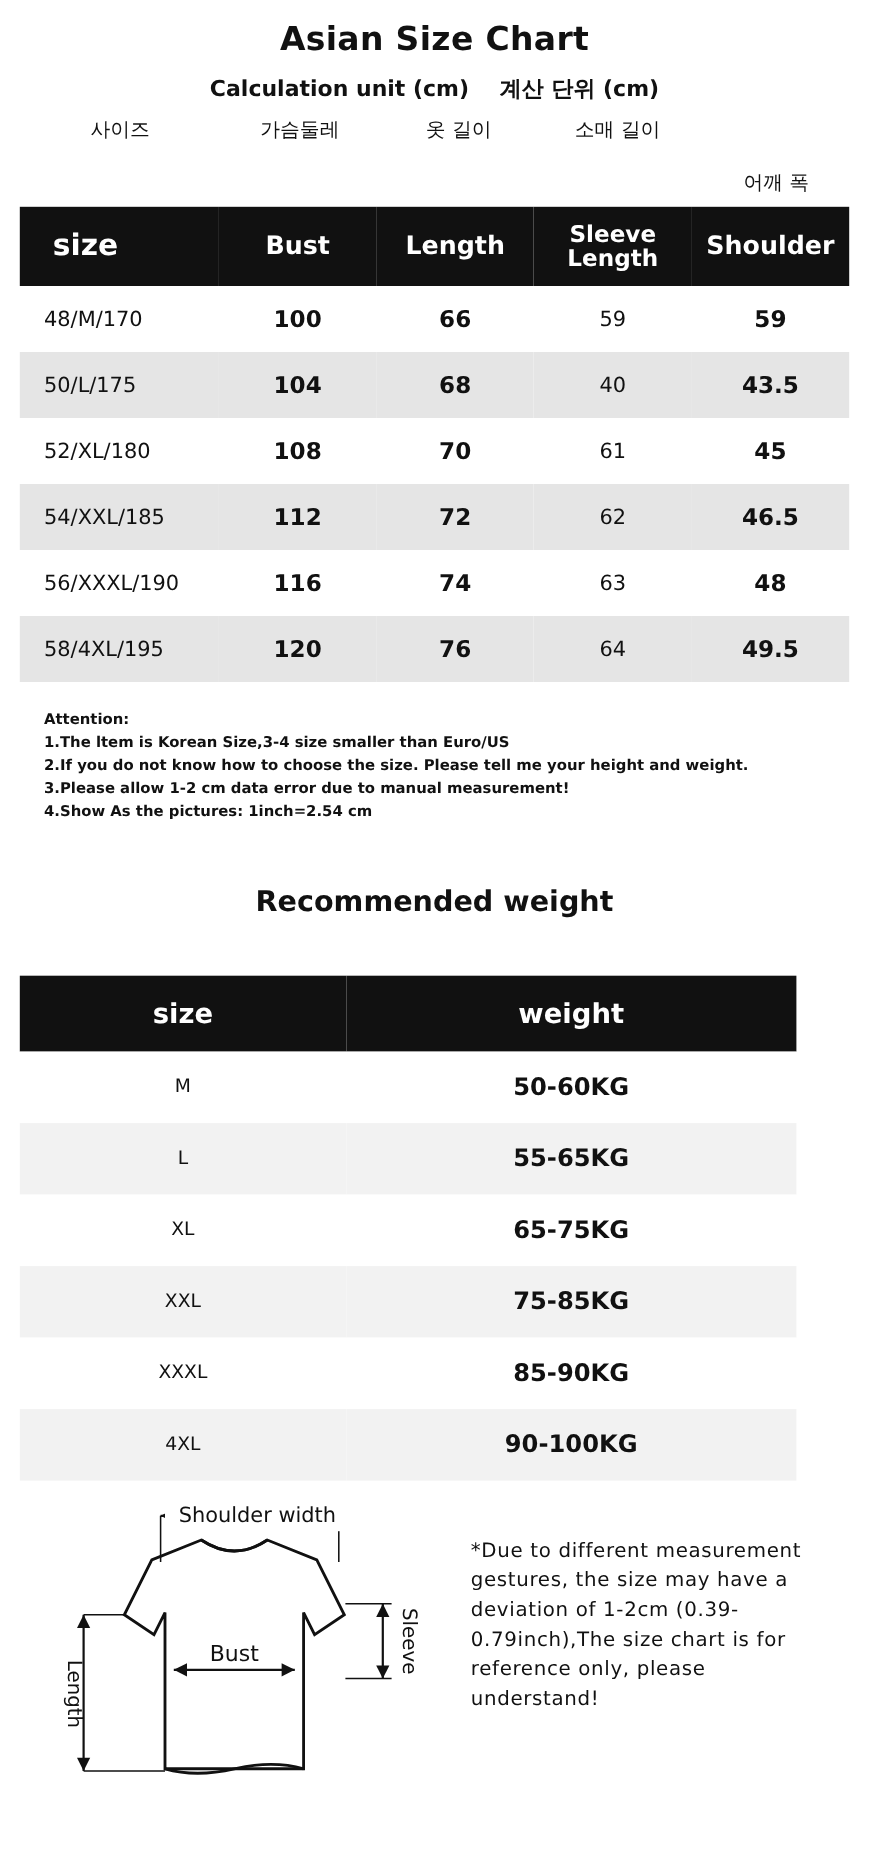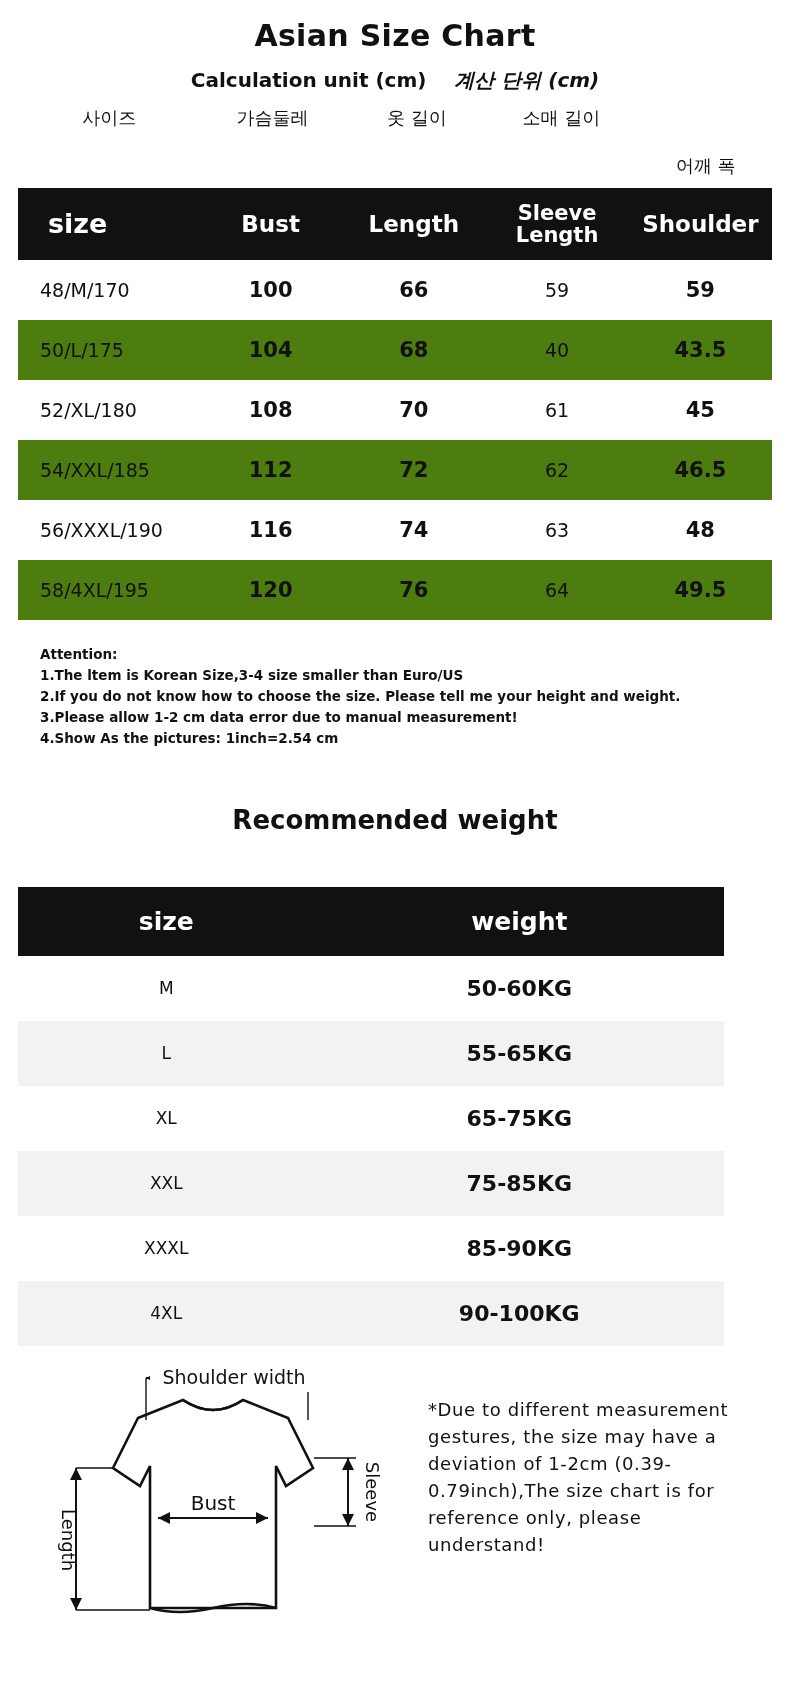--- a/index.html
+++ b/index.html
@@ -27,21 +27,20 @@
   }
   .subtitle {
     text-align: center;
     font-size: 20px;
     font-weight: bold;
     padding-top: 14px;
   }
   .subtitle .ko {
     font-family: "DejaVu Sans", sans-serif;
     font-weight: bold;
-    font-style: italic;
   }
   .ko-head-row {
     display: flex;
     padding: 12px 12px 0 18px;
     font-size: 18px;
   }
   .ko-head-row > div {
     text-align: center;
   }
   .c1 { width: 24%; }
@@ -73,21 +72,21 @@
   table.sizetable thead th.small2 {
     font-size: 21px;
   }
   table.sizetable tbody td {
     font-size: 19px;
     text-align: center;
     padding: 18px 2px;
     background: #ffffff;
   }
   table.sizetable tbody tr.alt td {
-    background: #4d7c0f;
+    background: #e5e5e5;
   }
   table.sizetable tbody td.sizecell {
     text-align: left;
     padding-left: 22px;
     font-weight: normal;
     font-size: 19px;
   }
   table.sizetable tbody td.b {
     font-weight: bold;
     font-size: 21px;

